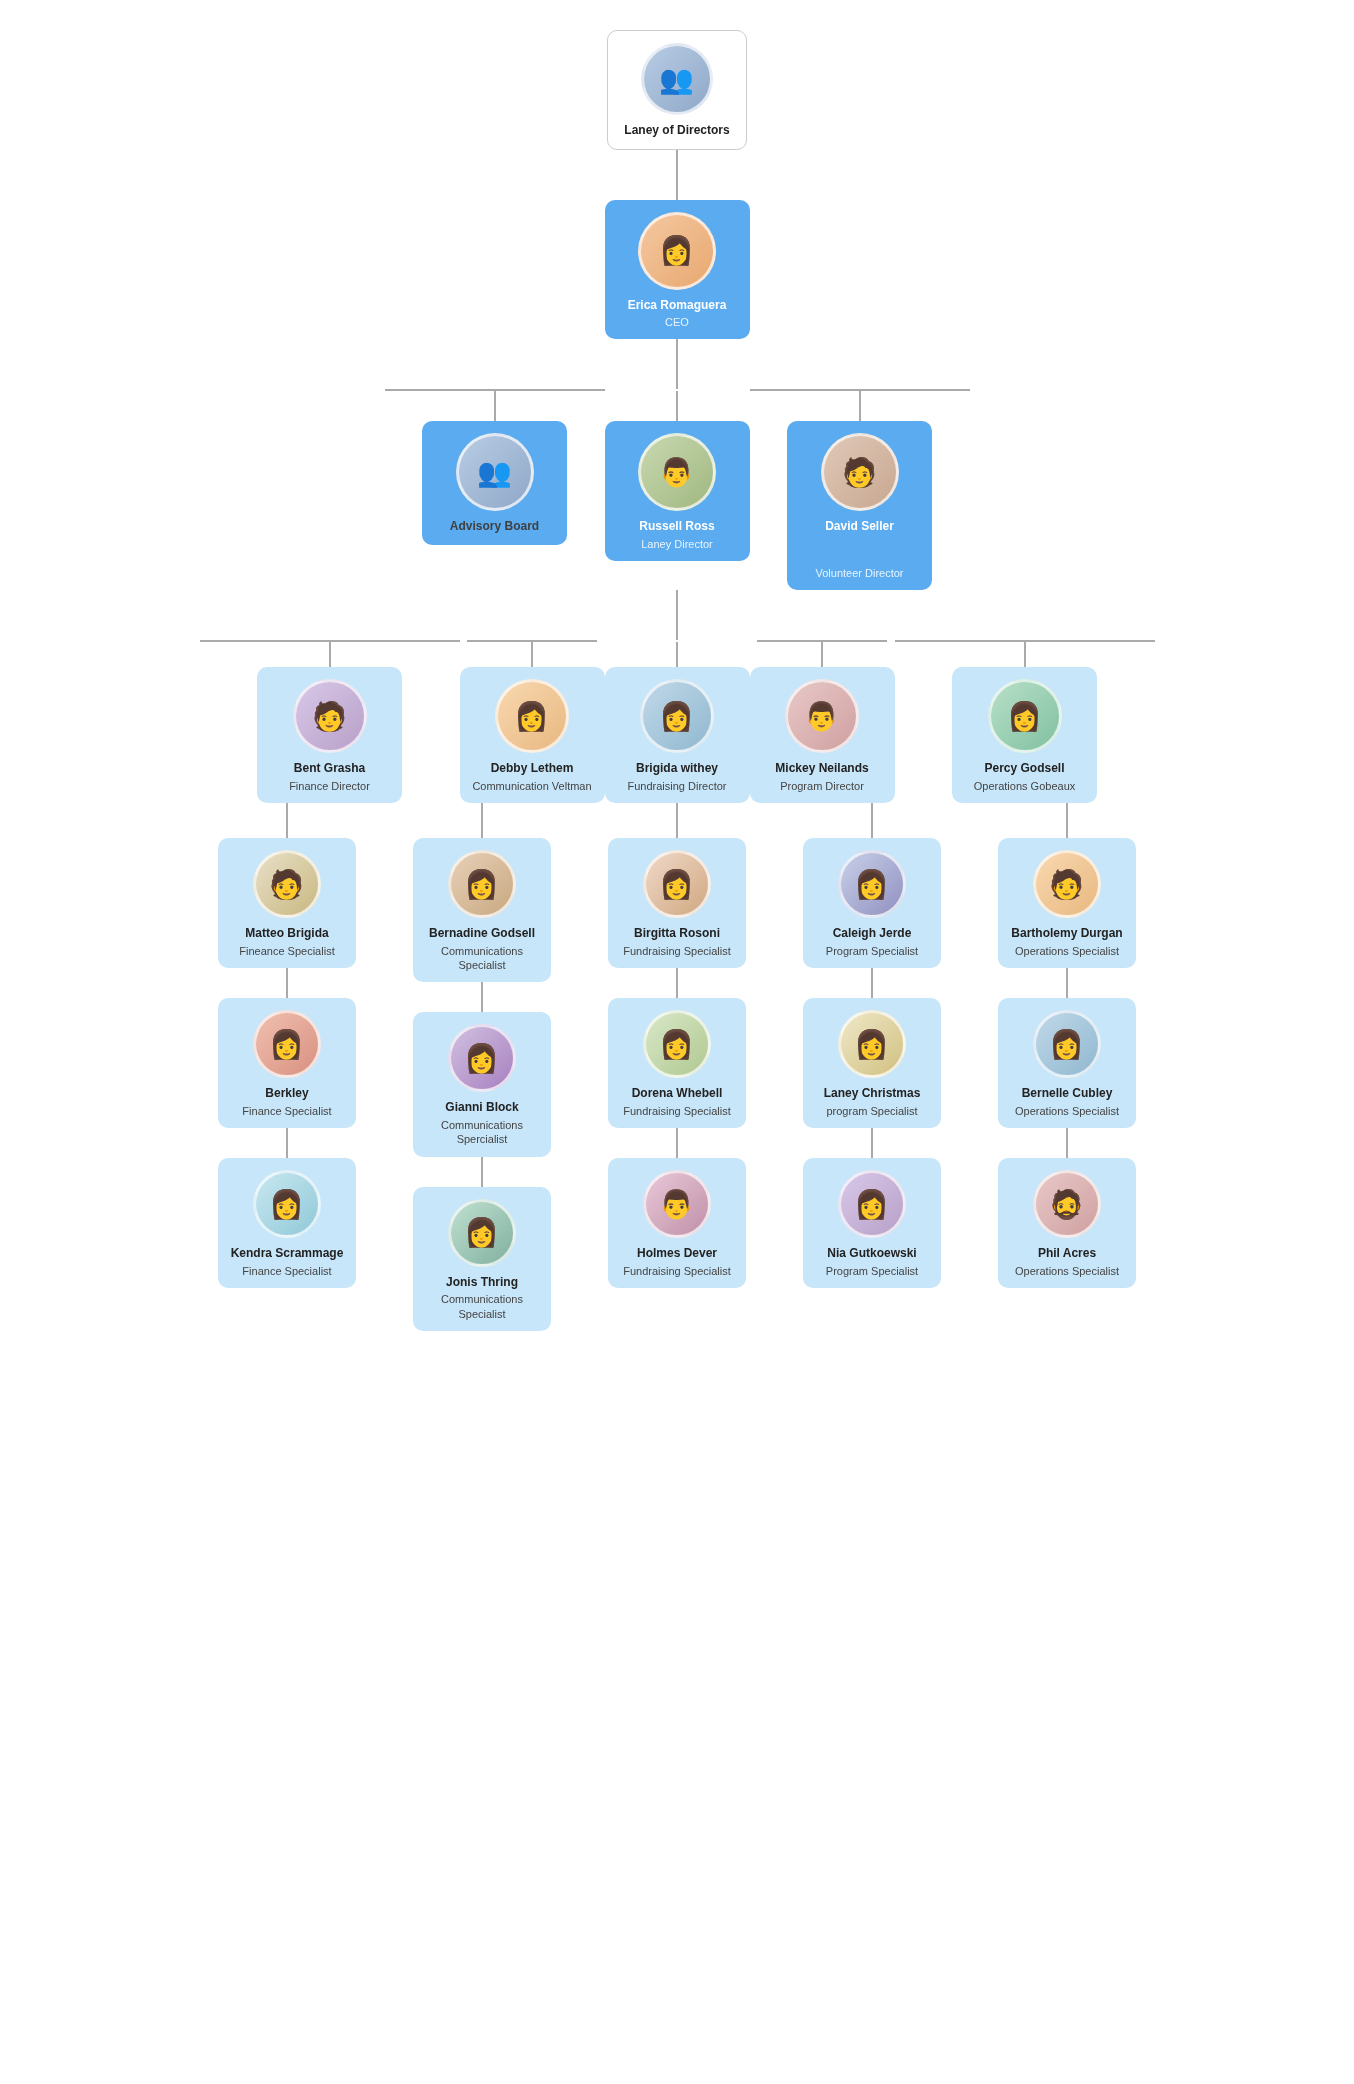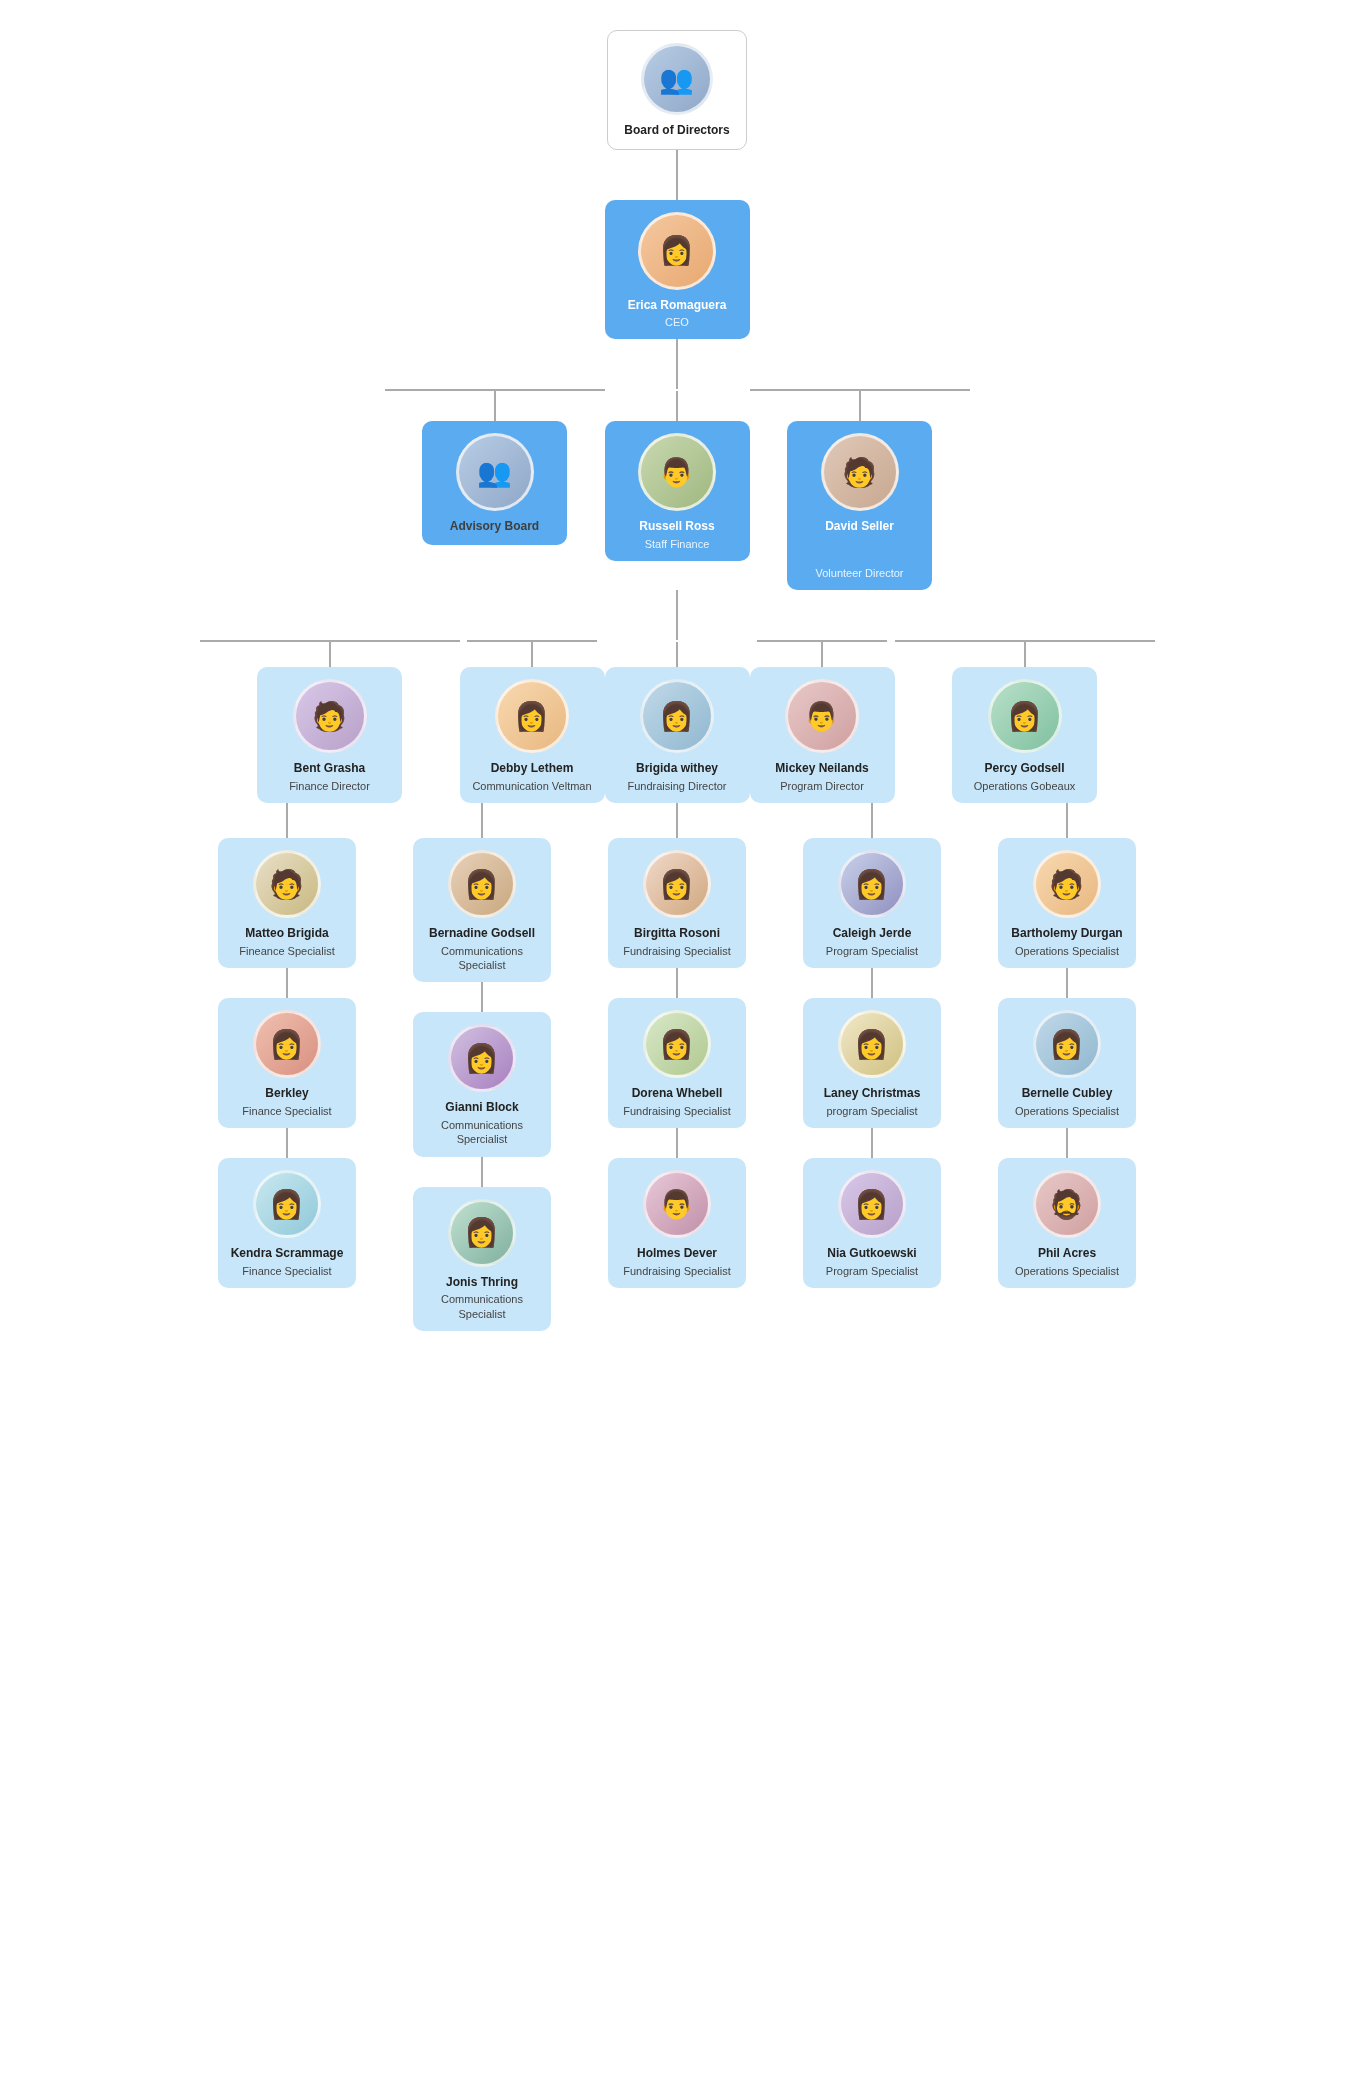--- a/index.html
+++ b/index.html
@@ -119,21 +119,21 @@
     .av20 { background: linear-gradient(135deg, #f0e8c8, #d0c080); }
   </style>
 </head>
 <body>
 
 <div class="org-chart">
 
   <div class="tree-node">
     <div class="card card-white" style="width:140px;">
       <div class="card-avatar av1">👥</div>
-      <div class="card-name">Board of Directors</div>
+      <div class="card-name">Laney of Directors</div>
     </div>
 
     <div class="connector-down" style="height:50px;"></div>
   </div>
 
   <div class="tree-node">
     <div class="card card-blue" style="width:145px;">
       <div class="card-avatar av2" style="width:78px;height:78px;">👩</div>
       <div class="card-name" style="color:#fff;">Erica Romaguera</div>
       <div class="card-role" style="color:#e8f4ff;">CEO</div>
@@ -154,21 +154,21 @@
           <div class="card-name" style="color:#404040;">Advisory Board</div>
         </div>
       </div>
 
       <div style="display:flex;flex-direction:column;align-items:center;">
         <div style="height:2px;width:0px;background:#aaa;"></div>
         <div style="width:2px;height:30px;background:#aaa;"></div>
         <div class="card card-blue" style="width:145px;">
           <div class="card-avatar av3" style="width:78px;height:78px;">👨</div>
           <div class="card-name" style="color:#fff;">Russell Ross</div>
-          <div class="card-role" style="color:#e8f4ff;">Staff Finance</div>
+          <div class="card-role" style="color:#e8f4ff;">Laney Director</div>
         </div>
       </div>
 
       <div style="display:flex;flex-direction:column;align-items:center;">
         <div style="height:2px;width:220px;background:#aaa;"></div>
         <div style="width:2px;height:30px;background:#aaa;"></div>
         <div class="card card-blue" style="width:145px;">
           <div class="card-avatar av4" style="width:78px;height:78px;">🧑</div>
           <div class="card-name" style="color:#fff;">David Seller</div>
           <div class="card-role" style="color:#e8f4ff;margin-top:31px;">Volunteer Director</div>

